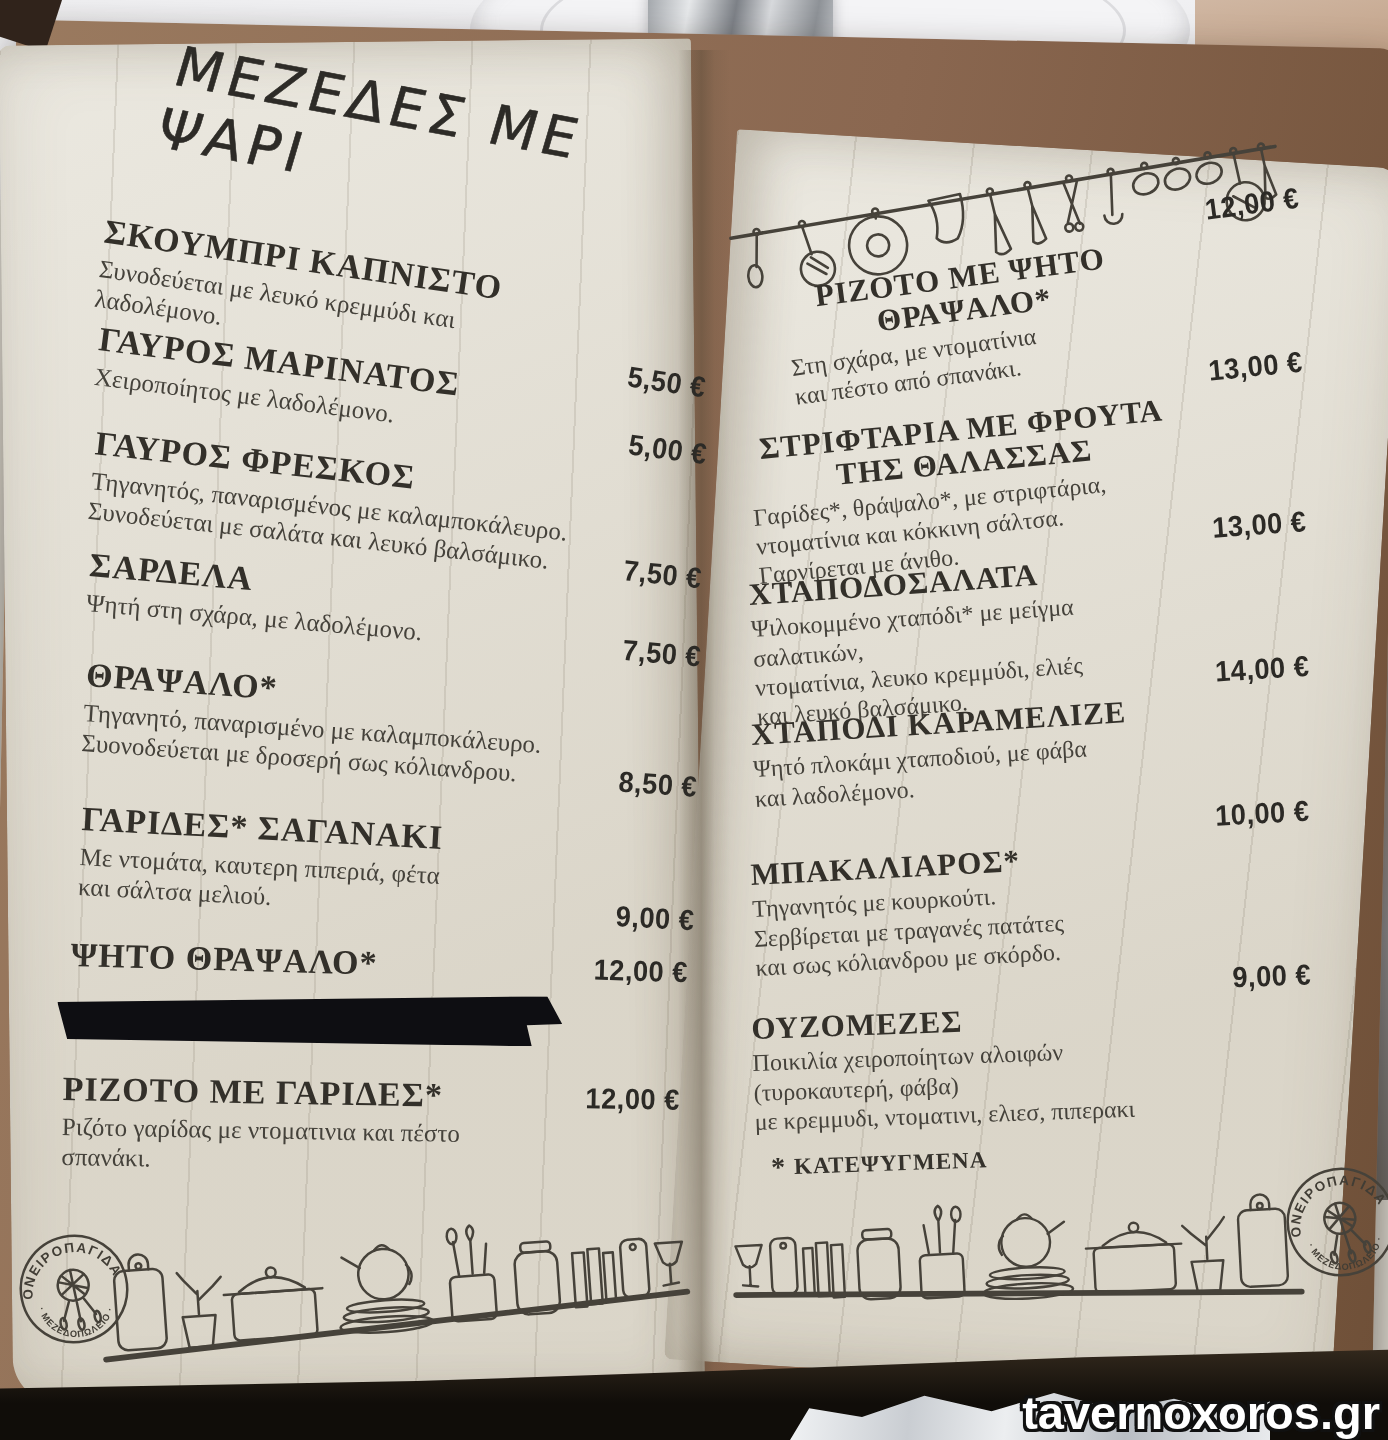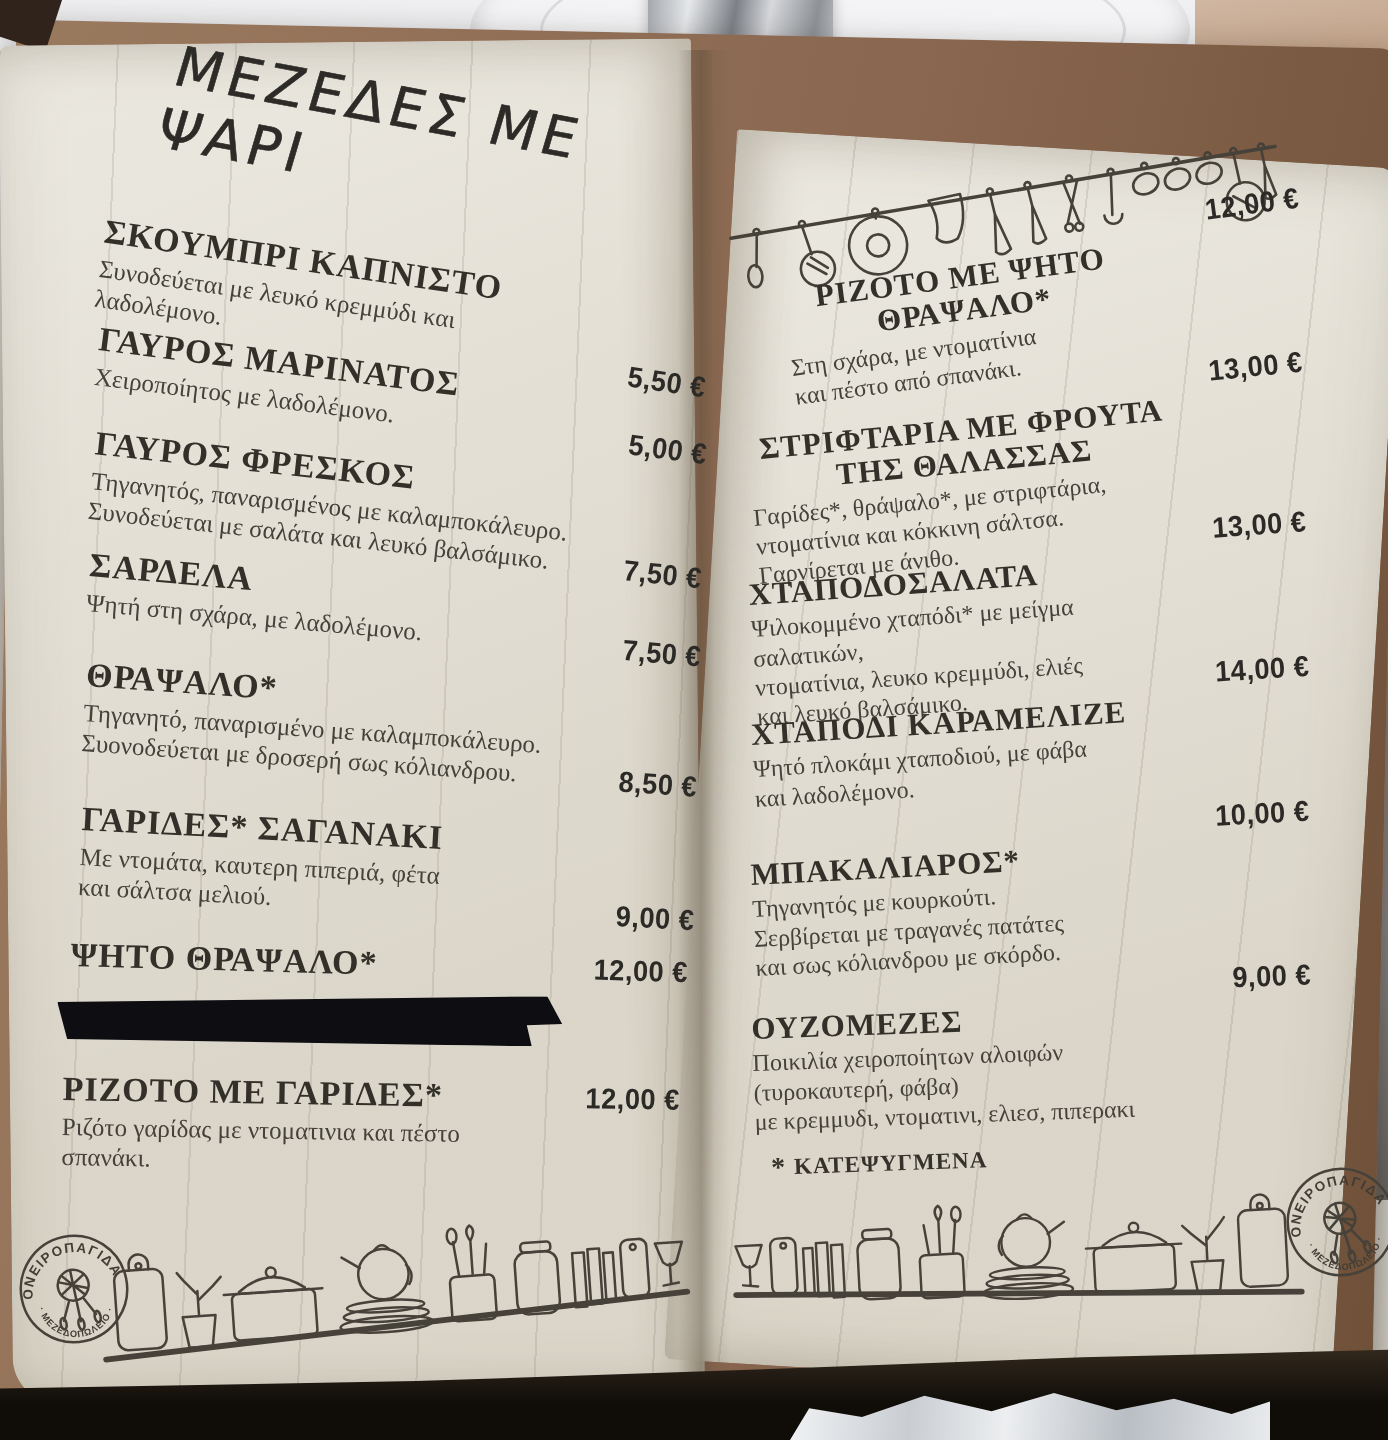--- a/index.html
+++ b/index.html
@@ -373,13 +373,14 @@
           <ellipse cx="60" cy="97" rx="3" ry="6"></ellipse>
           <ellipse cx="78" cy="93" rx="3" ry="6"></ellipse>
       </g>
       <text class="logo-text" font-size="14" letter-spacing="1.5"><textPath href="#arcTopR" startOffset="4">ΟΝΕΙΡΟΠΑΓΙΔΑ</textPath></text>
       <text class="logo-text" font-size="9.5" letter-spacing="1"><textPath href="#arcBotR" startOffset="2">· ΜΕΖΕΔΟΠΩΛΕΙΟ ·</textPath></text>
     </svg>
   </div>
 
   <div class="table-bottom z6"></div>
   <div class="napkin z7"></div>
+  <div class="watermark">tavernoxoros.gr</div>
 </div>
 
 </body></html>

